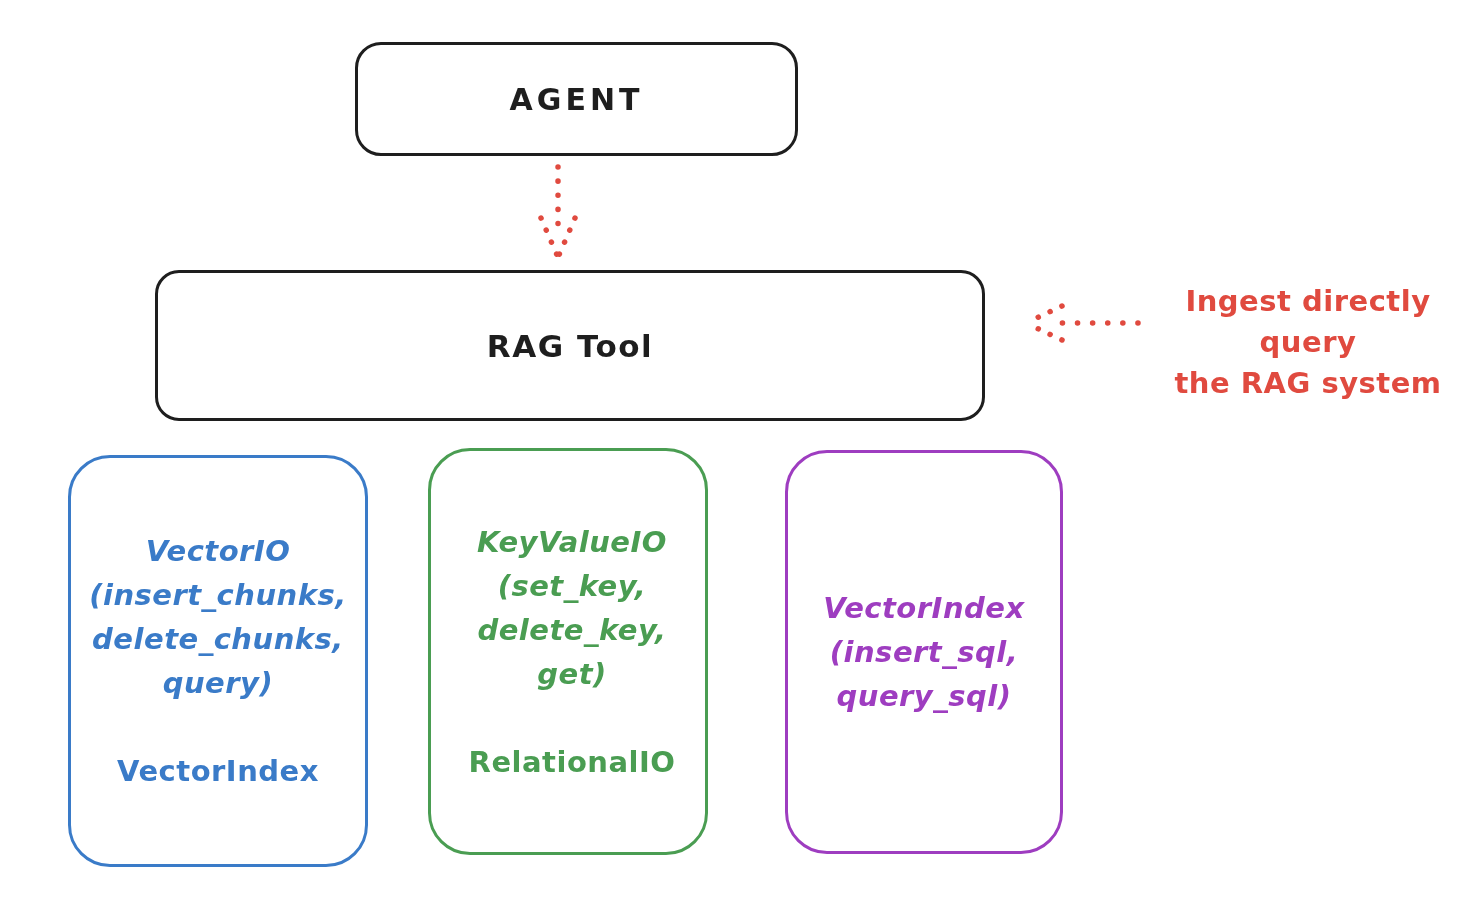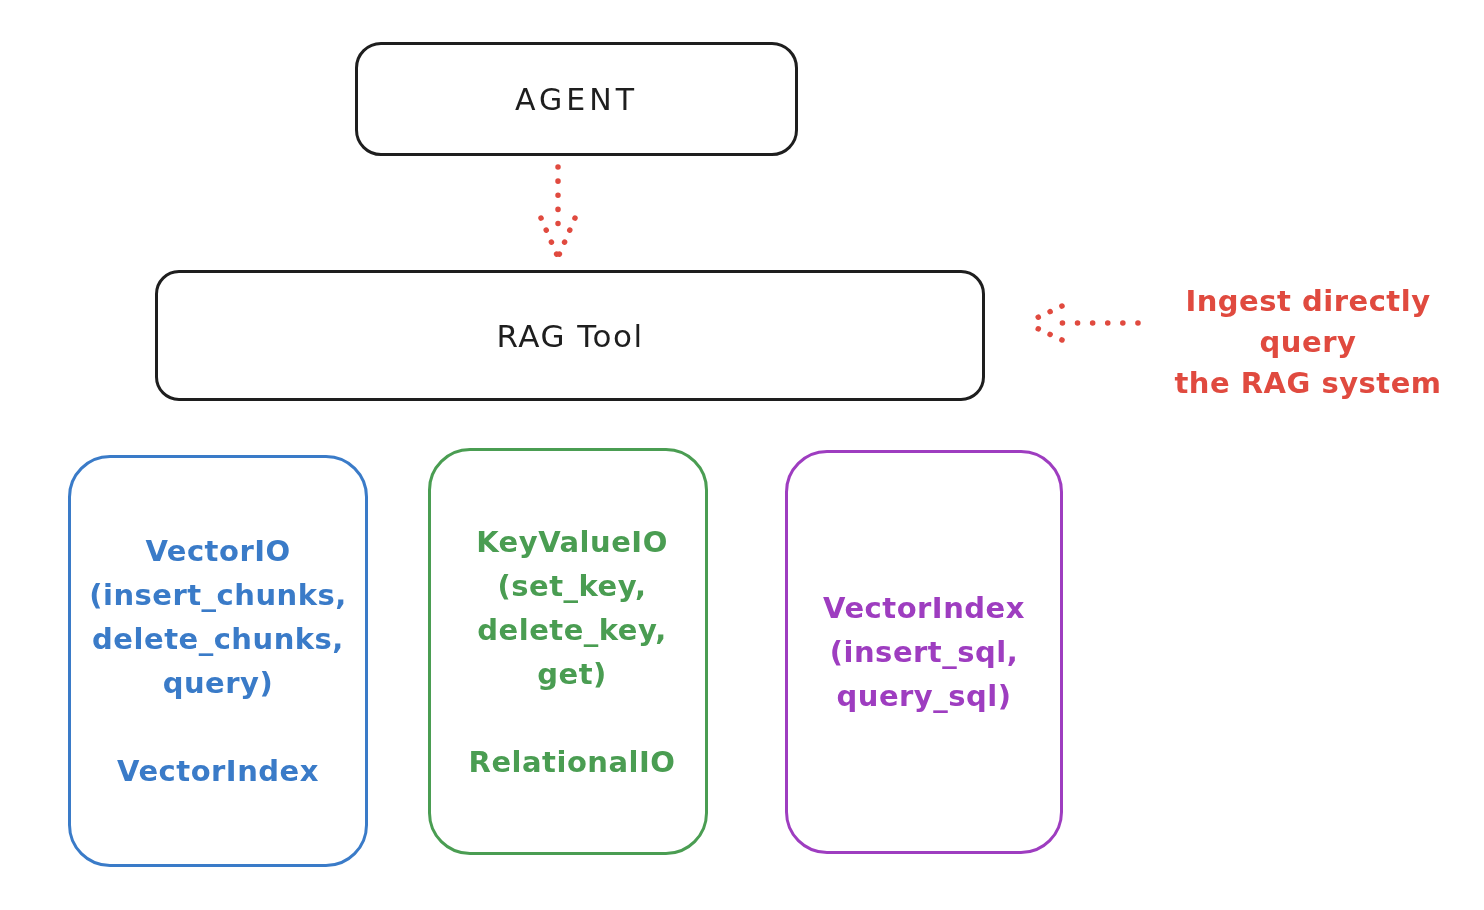--- a/index.html
+++ b/index.html
@@ -17,37 +17,37 @@
   }
   .node {
     position: absolute;
     box-sizing: border-box;
     display: flex;
     align-items: center;
     justify-content: center;
     background: transparent;
   }
   .node-label {
-    font-weight: 400;
+    font-weight: 700;
     color: var(--ink, #1e1e1e);
     text-align: left;
   }
   .agent-box {
     left: 355px; top: 42px;
     width: 443px; height: 114px;
     border: 3.5px solid var(--ink, #1e1e1e);
     border-radius: 26px;
   }
   .agent-box .node-label {
     font-size: 30px;
     letter-spacing: 4px;
   }
   .rag-box {
     left: 155px; top: 270px;
-    width: 830px; height: 131px;
+    width: 830px; height: 151px;
     border: 3.5px solid var(--ink, #1e1e1e);
     border-radius: 24px;
   }
   .rag-box .node-label {
     font-size: 31px;
     letter-spacing: 1.5px;
   }
   .arrow {
     position: absolute;
     pointer-events: none;
@@ -77,20 +77,21 @@
     justify-content: center;
     text-align: center;
     color: var(--box-color, #444444);
     font-weight: 700;
     font-size: 29px;
     line-height: 44px;
     letter-spacing: 0.5px;
   }
   .storage-box .io-label {
     white-space: pre-line;
+    font-style: italic;
   }
   .storage-box .index-label {
     margin-top: 44px;
   }
   .box-vector     { left: 68px;  top: 455px; width: 300px; height: 412px; }
   .box-keyvalue   { left: 428px; top: 448px; width: 280px; height: 407px; padding-left: 8px; }
   .box-relational { left: 785px; top: 450px; width: 278px; height: 404px; }
 </style>
 </head>
 <body>

